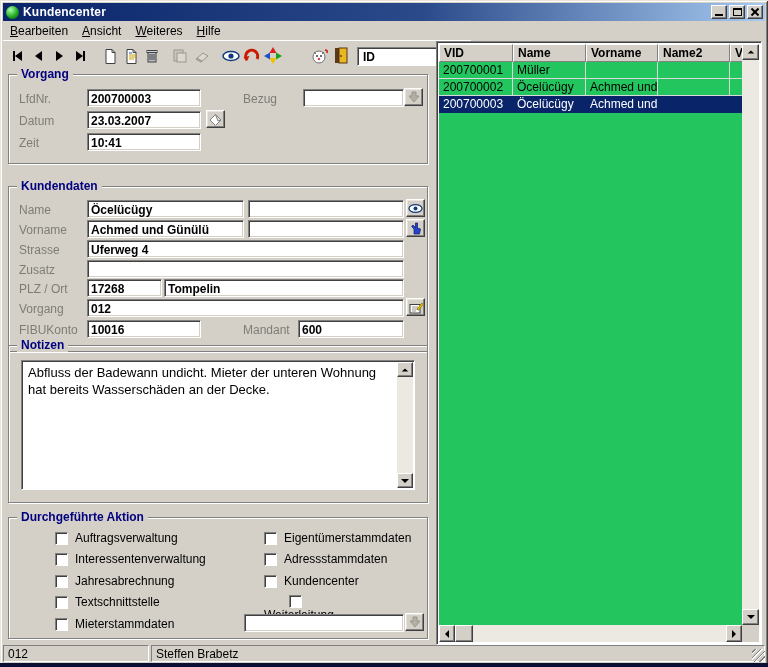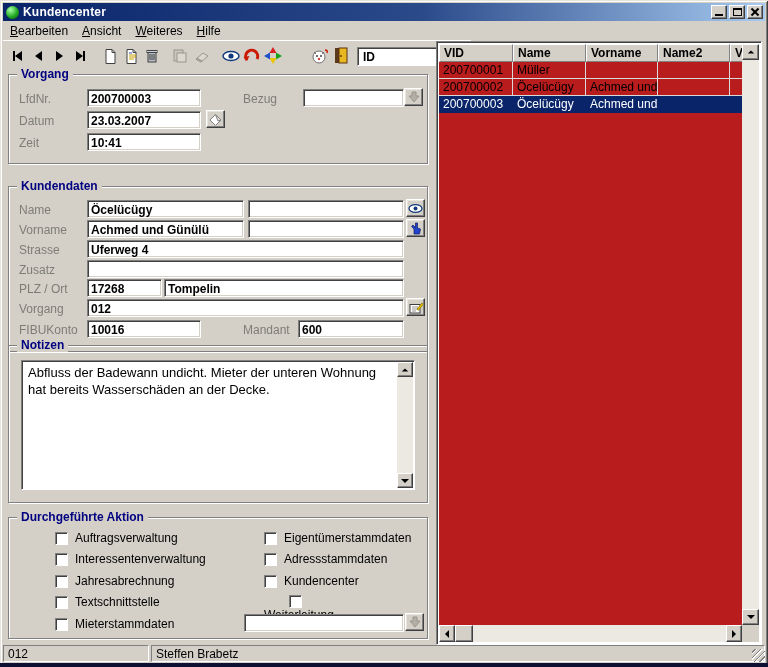--- a/index.html
+++ b/index.html
@@ -64,21 +64,21 @@
   .sb-btn.top{top:0;} .sb-btn.bottom{bottom:0;}
   .sb-btn .arr-up{border-bottom-color:#000;transform:scale(.8);} 
   
   .chk{position:absolute;display:flex;align-items:center;padding-left:36px;}
   .box{width:13px;height:13px;background:#fff;border:1px solid;border-color:#808080 #fff #fff #808080;
     box-shadow:inset 1px 1px 0 #404040;margin-right:7px;flex:0 0 auto;}
   .chk span{font-size:12px;color:#000;white-space:nowrap;}
   
   .table-panel{position:absolute;left:436px;top:41px;width:326px;height:604px;background:#fff;
     border:1px solid;border-color:#808080 #fff #fff #808080;box-shadow:inset 1px 1px 0 #404040;}
-  .tgrid{position:absolute;left:2px;top:2px;right:19px;bottom:19px;overflow:hidden;background:#b91c1c;}
+  .tgrid{position:absolute;left:2px;top:2px;right:19px;bottom:19px;overflow:hidden;background:#22c55e;}
   .thead{display:flex;height:18px;}
   .hcell{background:#d4d0c8;font-weight:bold;font-size:12px;padding:1px 0 0 4px;
     border:1px solid;border-color:#fff #808080 #808080 #fff;white-space:nowrap;overflow:hidden;flex:0 0 auto;}
   .trow{display:flex;height:17px;}
   .tcell{font-size:12px;padding:1px 0 0 4px;border-right:1px solid #d9d9d9;border-bottom:1px solid #d9d9d9;
     white-space:nowrap;overflow:hidden;flex:0 0 auto;color:#000;}
   .trow.selected{background:#0a246a;}
   .trow.selected .tcell{color:#fff;border-color:#0a246a;}
   .c0{width:74px;} .c1{width:73px;} .c2{width:72px;} .c3{width:72px;} .c4{width:32px;flex:1 1 auto !important;border-right:0;}
   .tvscroll{position:absolute;top:2px;right:2px;width:17px;bottom:19px;background:#ece9e2;}

